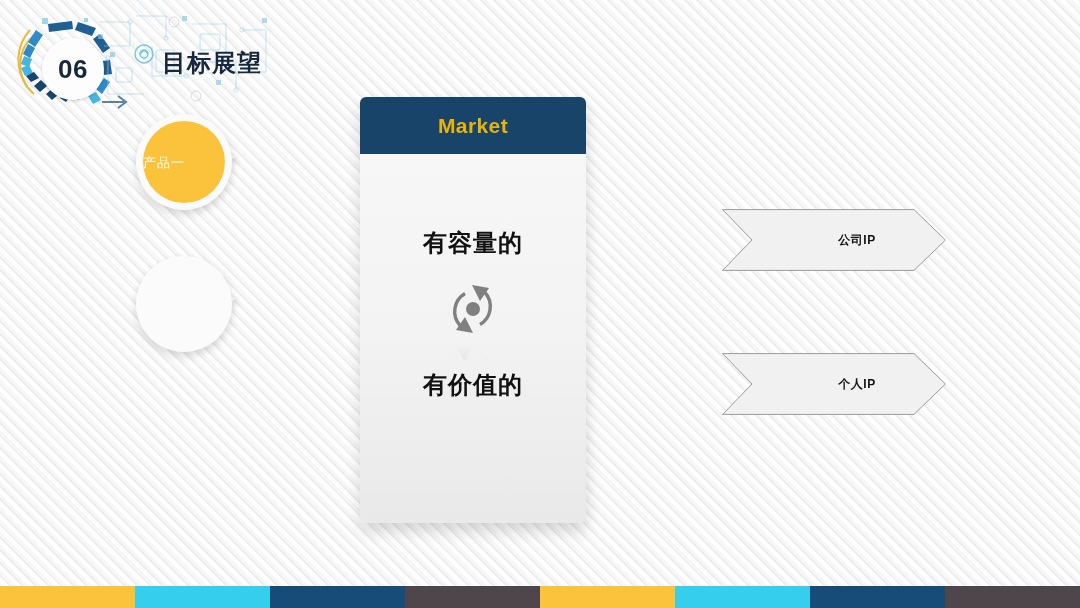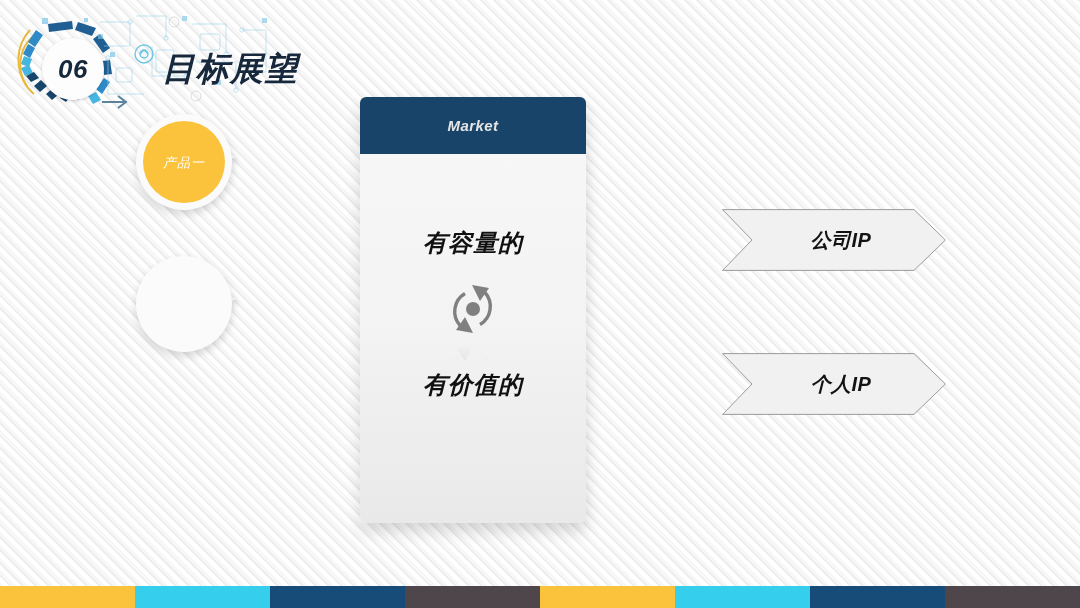--- a/index.html
+++ b/index.html
@@ -21,21 +21,20 @@
     background-image: repeating-linear-gradient(
       45deg,
       #ffffff 0px,
       #ffffff 4px,
       #eeeeee 4px,
       #eeeeee 6px,
       #f7f7f7 6px,
       #f7f7f7 9px
     );
     overflow: hidden;
-    font-style: italic;
   }
 
   
   #header {
     position: absolute;
     left: 0;
     top: 0;
     width: 420px;
     height: 120px;
   }
@@ -78,21 +77,21 @@
     left: 96px;
     top: 10px;
     width: 180px;
     height: 100px;
     opacity: 0.85;
   }
   #header-title {
     position: absolute;
     left: 162px;
     top: 47px;
-    font-size: 33px;
+    font-size: 24px;
     font-weight: bold;
     color: #17283c;
     letter-spacing: 1px;
     white-space: nowrap;
   }
 
   
   .bubble {
     position: absolute;
     width: 96px;
@@ -121,21 +120,21 @@
   }
   .bubble-fill {
     position: absolute;
     left: 7px;
     top: 7px;
     width: 82px;
     height: 82px;
     border-radius: 50%;
     display: flex;
     align-items: center;
-    justify-content: center;
+    justify-content: flex-start;
   }
   .bubble-label {
     font-size: 13px;
     color: #ffffff;
     letter-spacing: 1px;
     line-height: 1;
   }
 
   
   #market-card {
@@ -154,22 +153,22 @@
     left: 0;
     top: 0;
     width: 226px;
     height: 57px;
     background: #174468;
     display: flex;
     align-items: center;
     justify-content: center;
   }
   #market-title {
-    color: #e5e5e5;
-    font-size: 15px;
+    color: #eab308;
+    font-size: 21px;
     font-weight: bold;
     letter-spacing: 0.4px;
   }
   .card-text {
     position: absolute;
     width: 226px;
     text-align: center;
     font-size: 24px;
     font-weight: bold;
     color: #111111;
@@ -191,28 +190,28 @@
 
   
   .chevron {
     position: absolute;
     width: 224px;
     height: 62px;
   }
   .chevron svg { display: block; }
   .chevron-label {
     position: absolute;
-    left: 0;
+    left: 16px;
     top: 0;
     width: 224px;
     height: 62px;
     display: flex;
     align-items: center;
     justify-content: center;
-    font-size: 20px;
+    font-size: 12px;
     font-weight: bold;
     color: #131313;
     letter-spacing: 0.5px;
     padding-left: 14px;
     box-sizing: border-box;
   }
 
   
   #footer {
     position: absolute;

